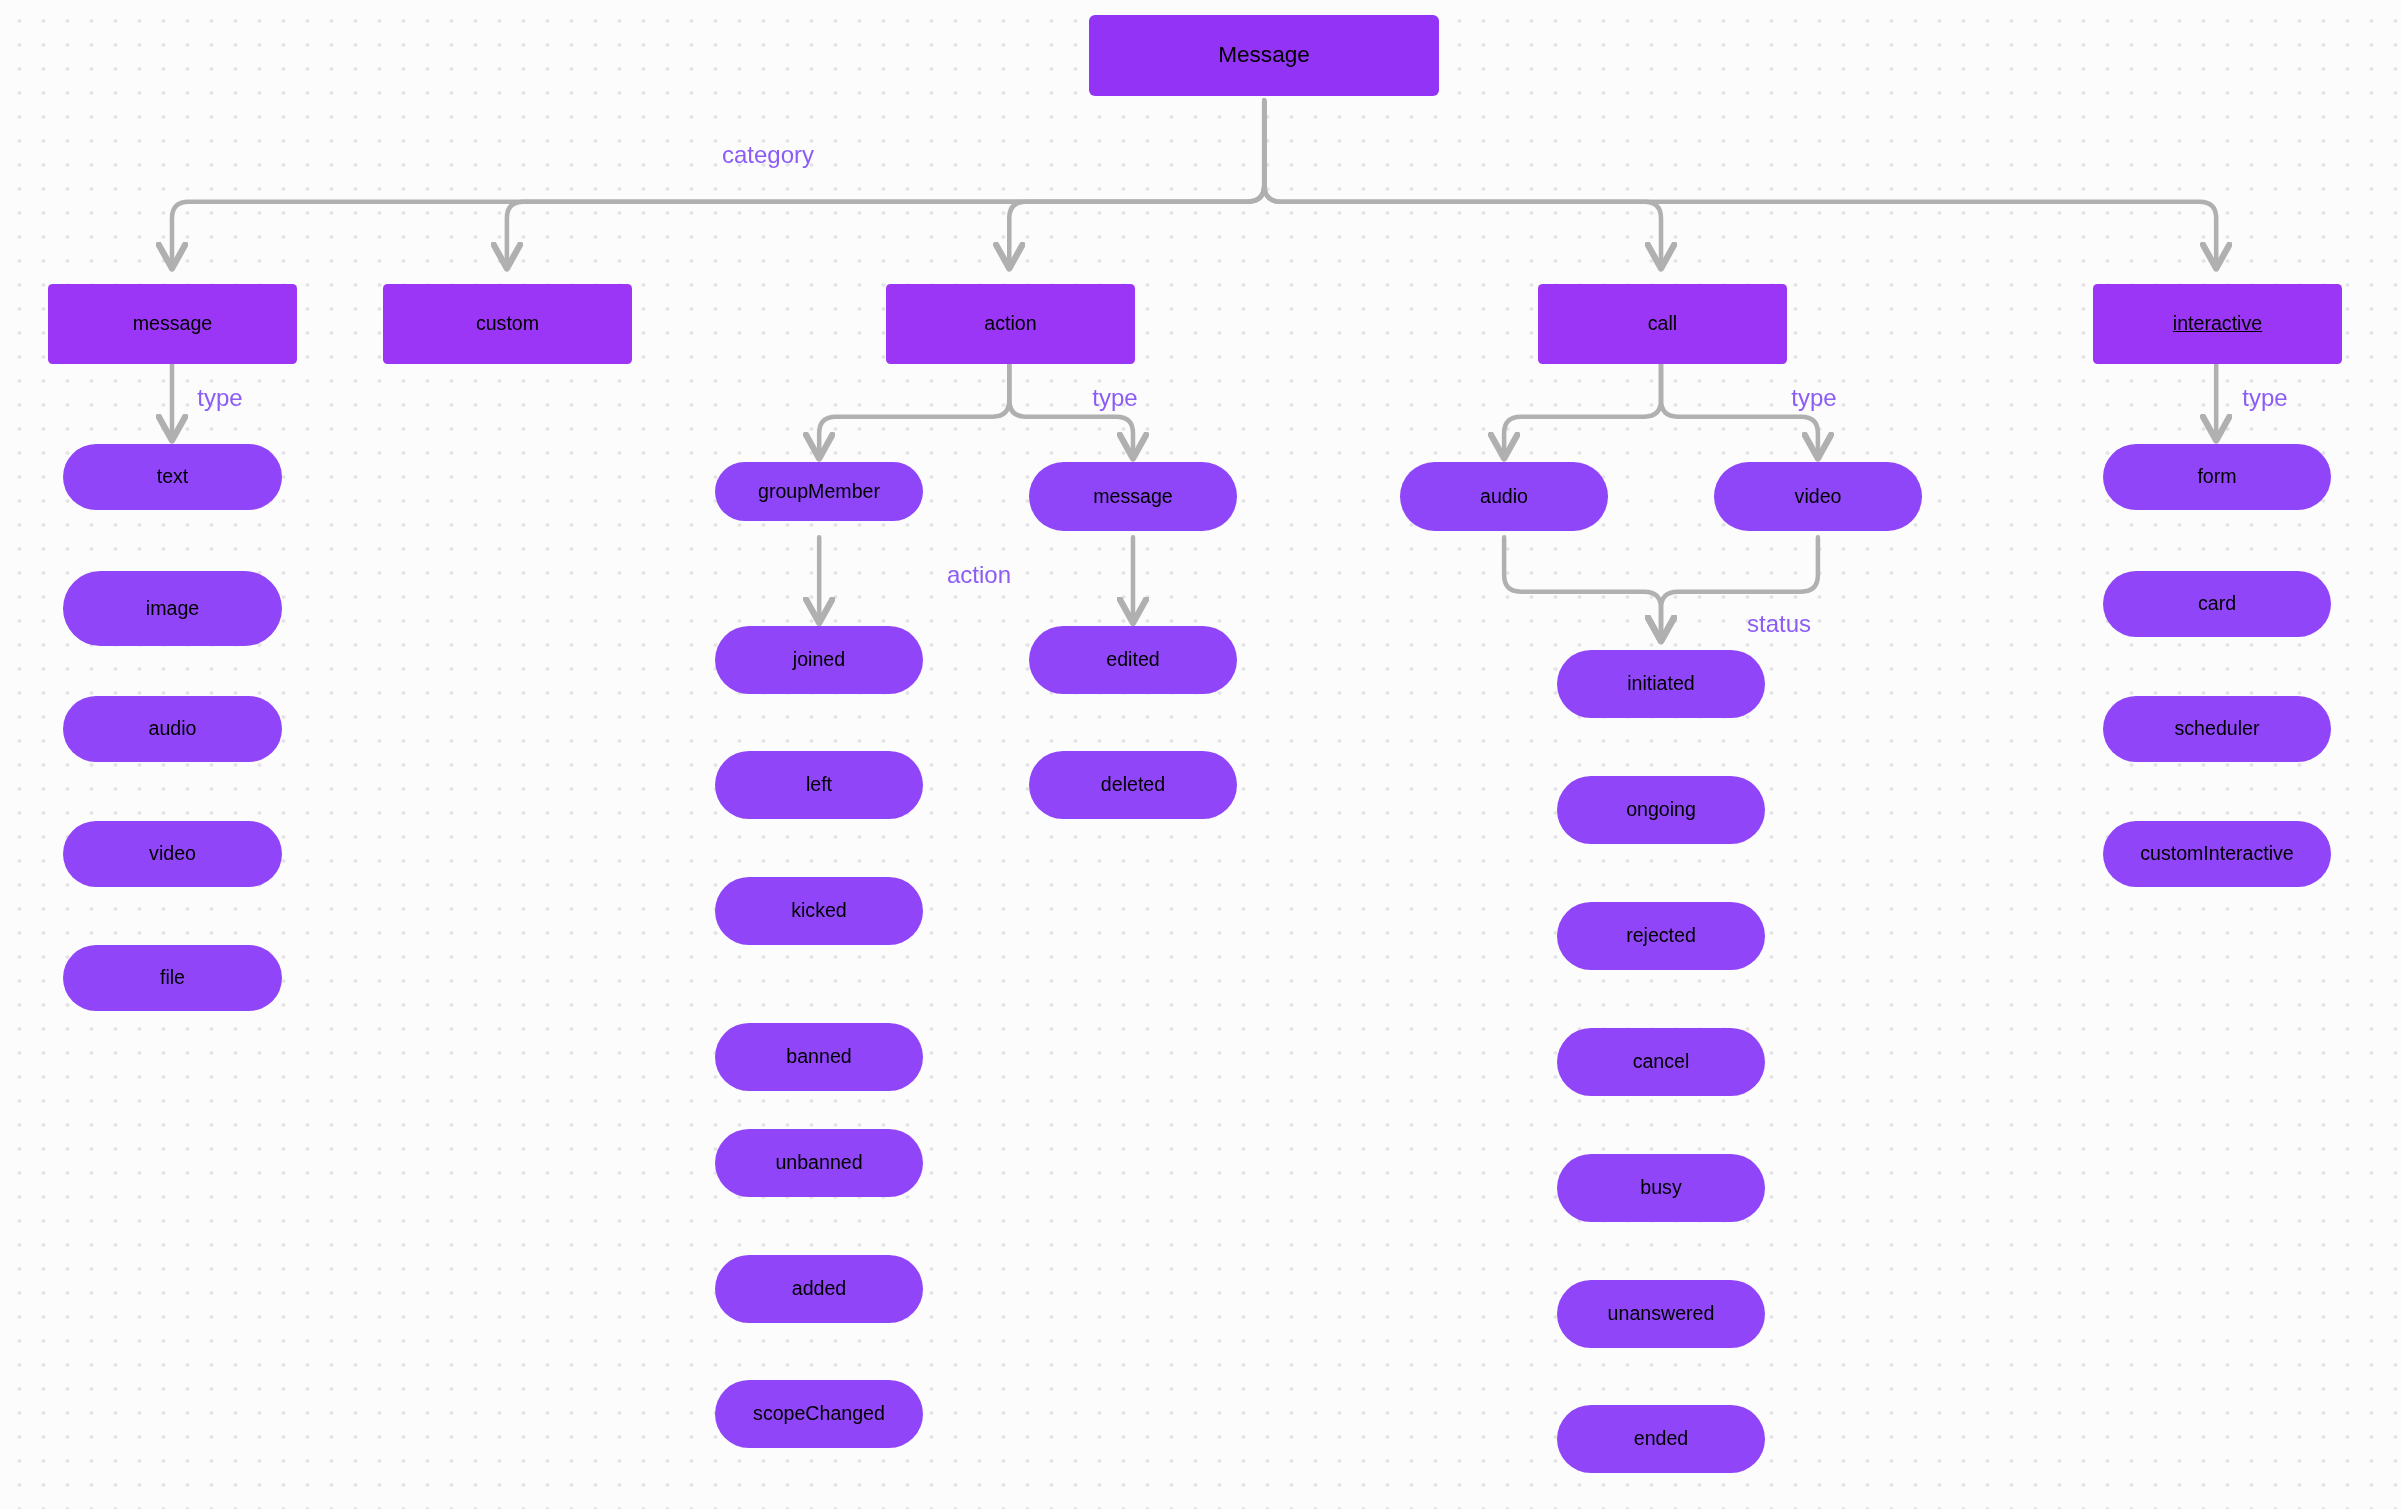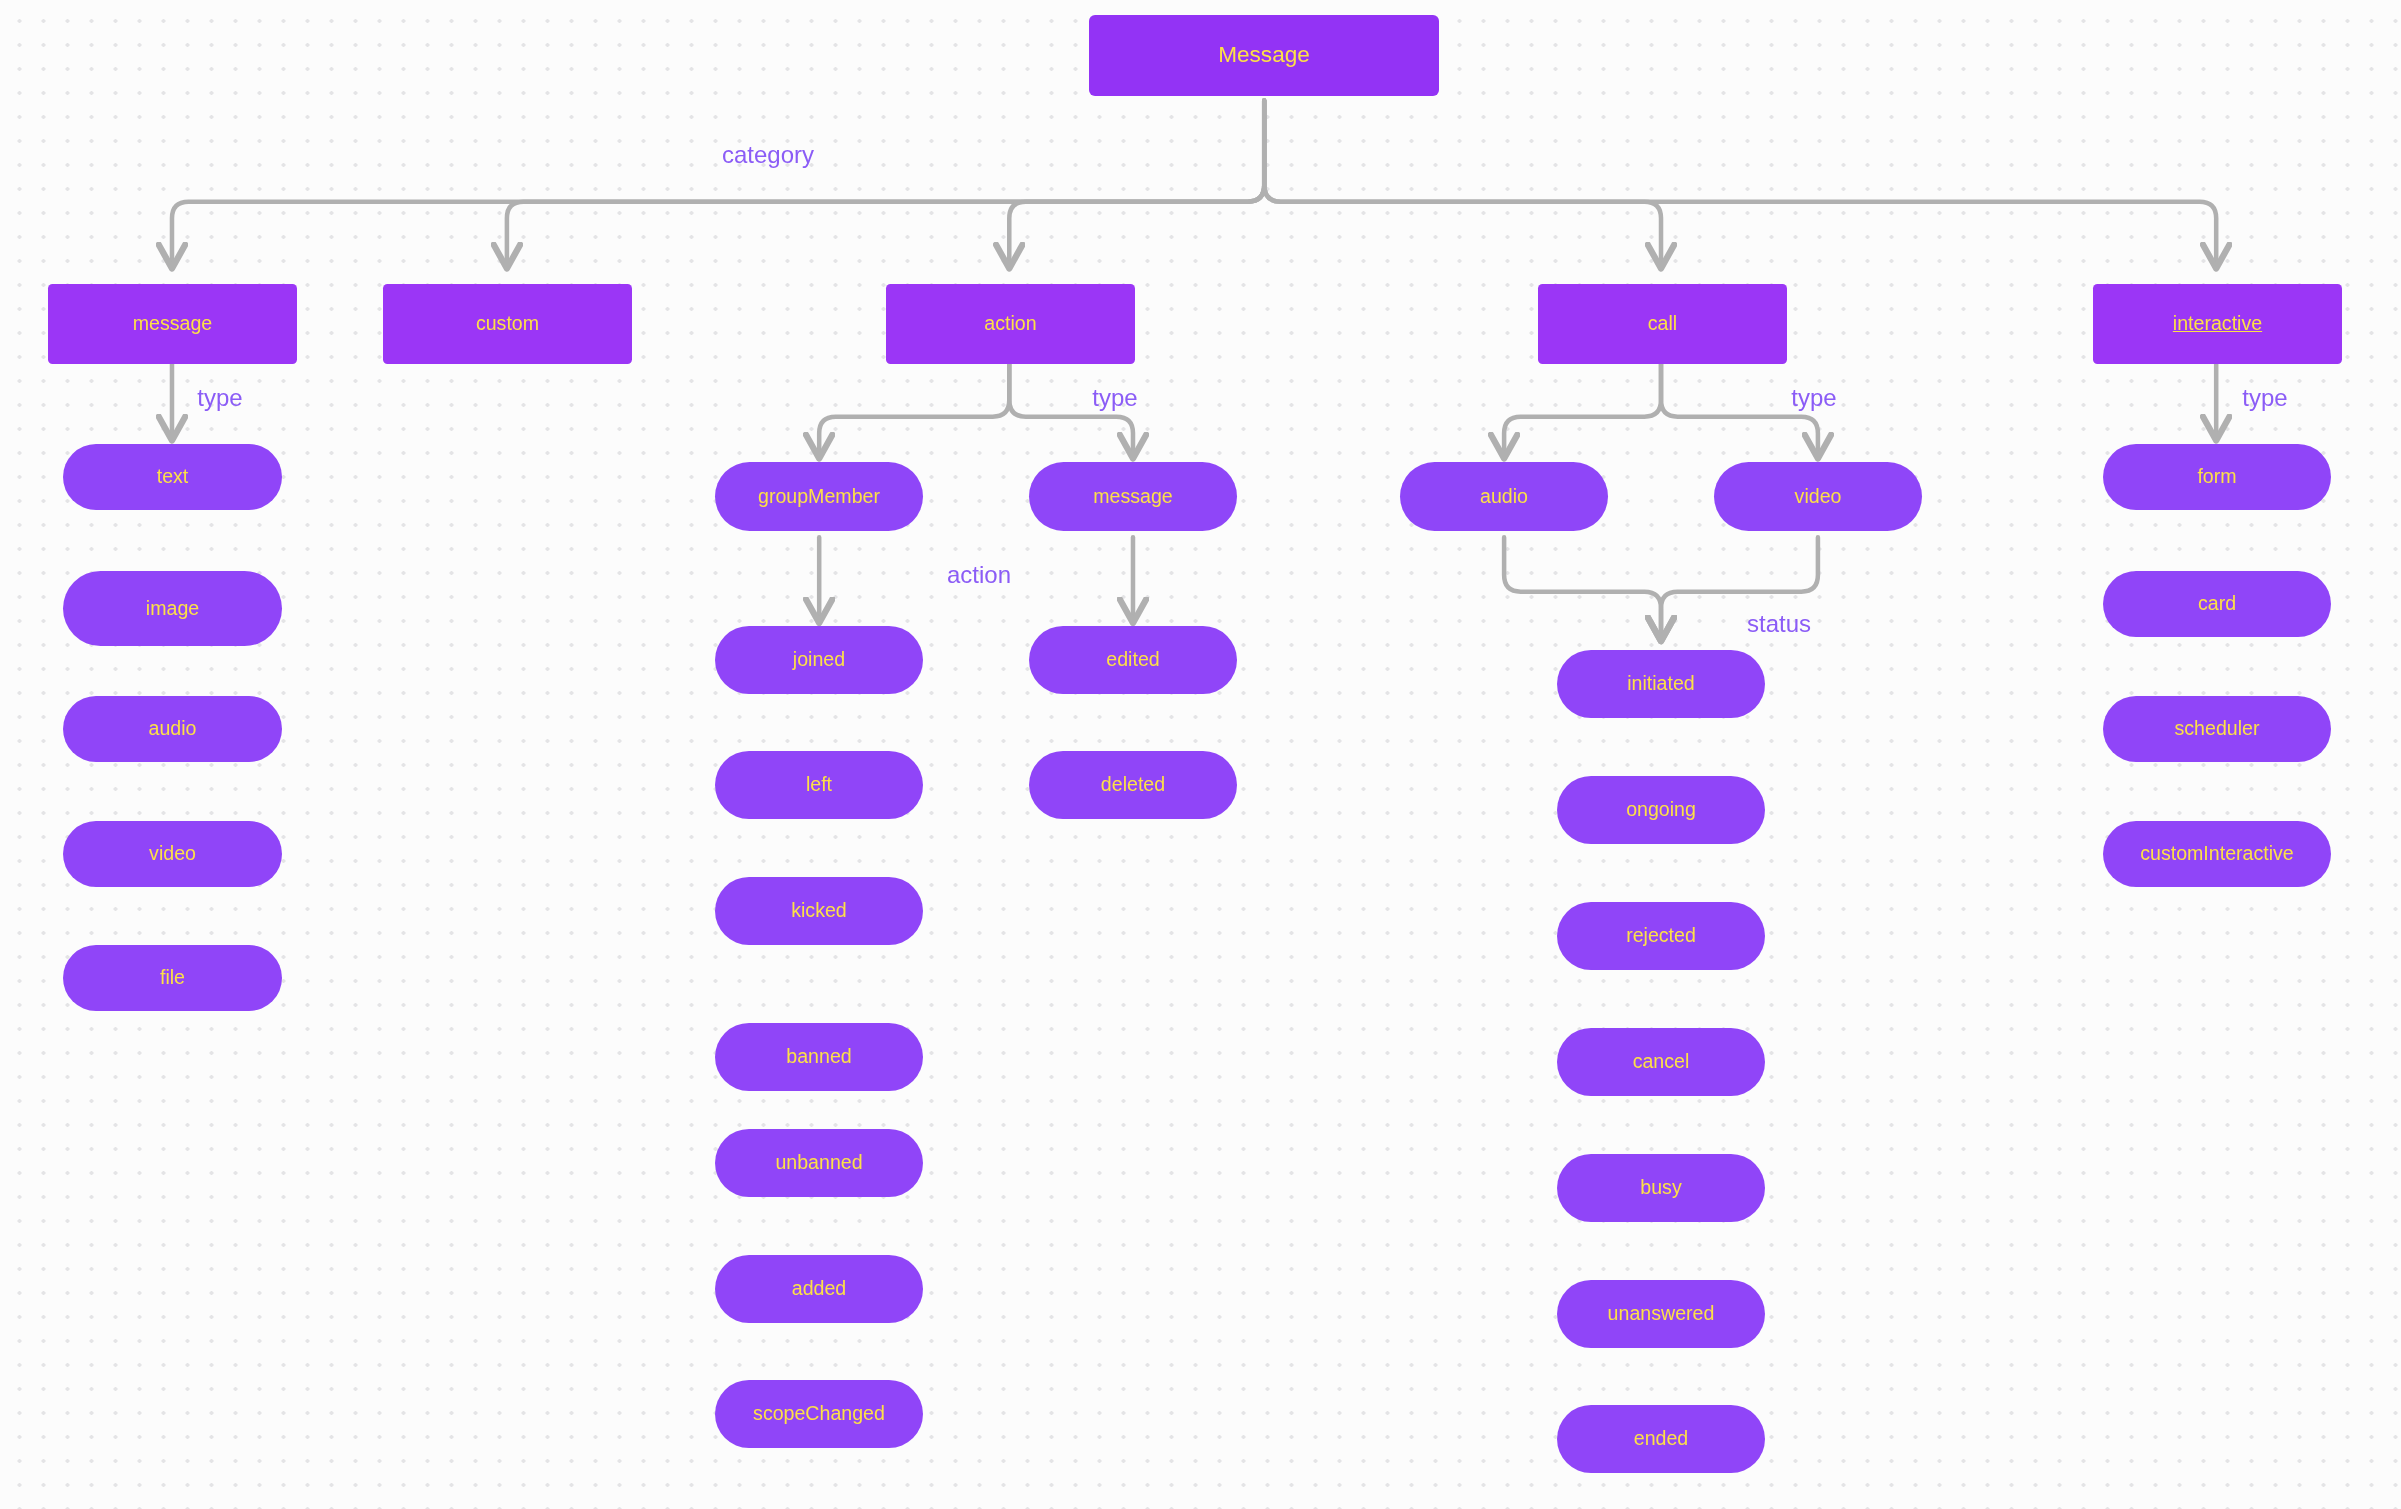--- a/index.html
+++ b/index.html
@@ -17,21 +17,21 @@
     position: relative;
   }
   #canvas { position: absolute; inset: 0; }
   #edge-layer { position: absolute; left: 0; top: 0; width: 2401px; height: 1510px; pointer-events: none; }
 
   .node {
     position: absolute;
     display: flex;
     align-items: center;
     justify-content: center;
-    color: #fde047;
+    color: #000000;
     text-align: center;
     line-height: 1.1;
     white-space: nowrap;
     user-select: none;
   }
   .node.root {
     background: #9333f5;
     border-radius: 6px;
     font-size: 22.6px;
   }
@@ -111,21 +111,21 @@
   <div class="node cat" style="left:886px; top:284px; width:249px; height:80px;">action</div>
   <div class="node cat" style="left:1538px; top:284px; width:249px; height:80px;">call</div>
   <div class="node cat" style="left:2093px; top:284px; width:249px; height:80px;text-decoration:underline;">interactive</div>
 
   <div class="node leaf" style="left:63px; top:444px; width:219px; height:66px;">text</div>
   <div class="node leaf" style="left:63px; top:571px; width:219px; height:75px;">image</div>
   <div class="node leaf" style="left:63px; top:696px; width:219px; height:66px;">audio</div>
   <div class="node leaf" style="left:63px; top:821px; width:219px; height:66px;">video</div>
   <div class="node leaf" style="left:63px; top:945px; width:219px; height:66px;">file</div>
 
-  <div class="node sub" style="left:715px; top:462px; width:208px; height:69px;">groupMember</div>
+  <div class="node sub" style="left:715px; top:462px; width:208px; height:59px;">groupMember</div>
   <div class="node sub" style="left:1029px; top:462px; width:208px; height:69px;">message</div>
 
   <div class="node leaf" style="left:715px; top:626px; width:208px; height:68px;">joined</div>
   <div class="node leaf" style="left:715px; top:751px; width:208px; height:68px;">left</div>
   <div class="node leaf" style="left:715px; top:877px; width:208px; height:68px;">kicked</div>
   <div class="node leaf" style="left:715px; top:1003px; width:208px; height:68px;margin-top:20px;">banned</div>
   <div class="node leaf" style="left:715px; top:1129px; width:208px; height:68px;">unbanned</div>
   <div class="node leaf" style="left:715px; top:1255px; width:208px; height:68px;">added</div>
   <div class="node leaf" style="left:715px; top:1380px; width:208px; height:68px;">scopeChanged</div>
 

